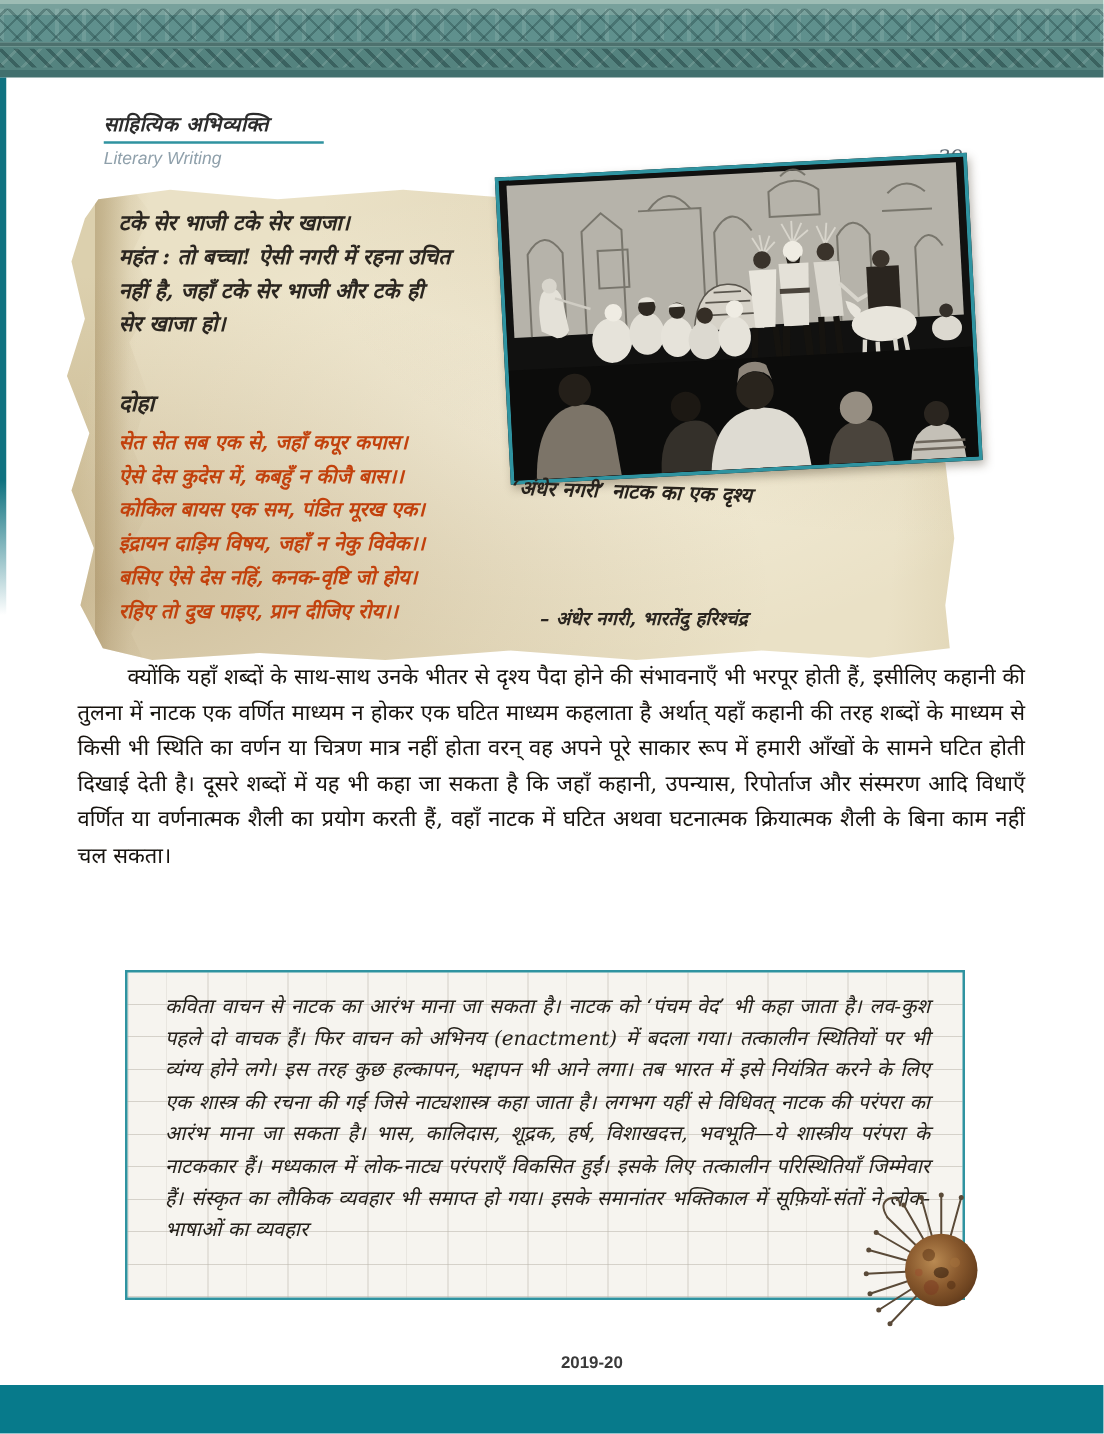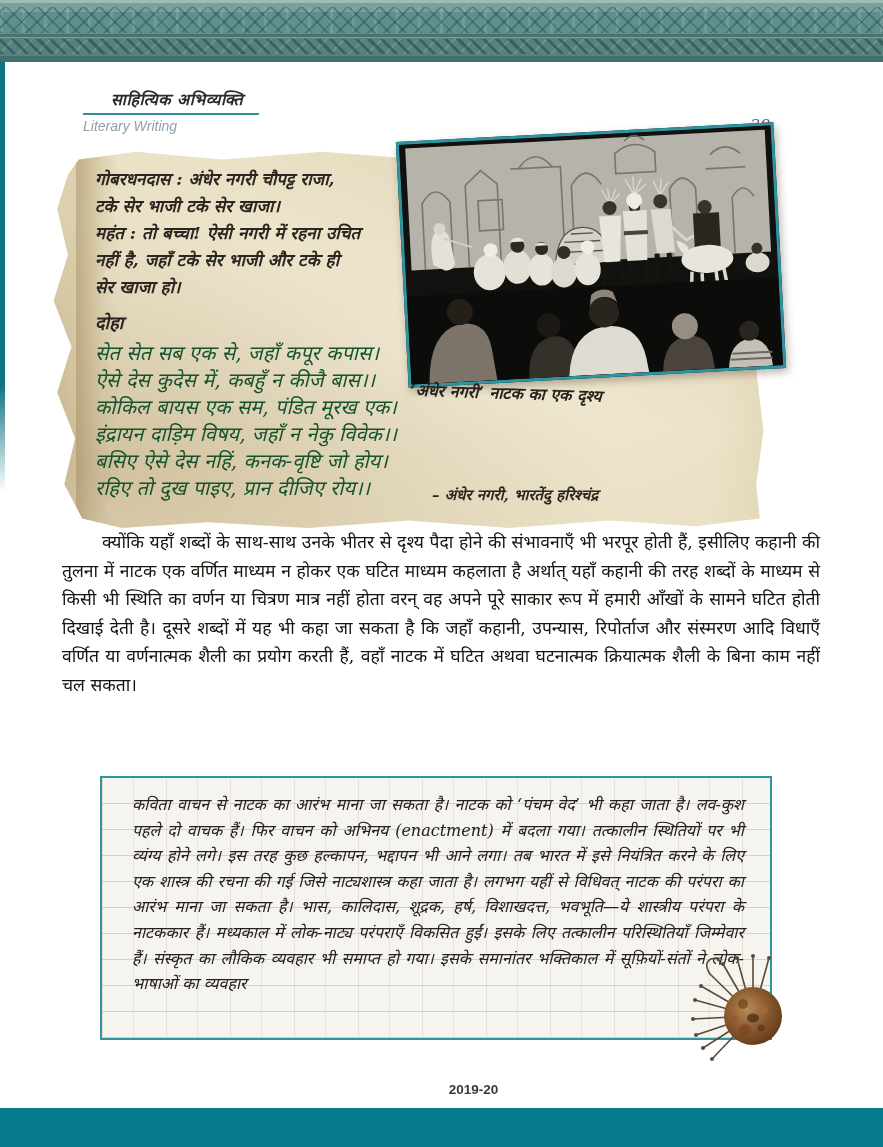--- a/index.html
+++ b/index.html
@@ -18,21 +18,21 @@
   .row1-divider{position:absolute;left:0;right:0;top:34px;height:3px;background:rgba(20,48,48,.42);}
   .top-band .row2{position:absolute;left:0;right:0;top:39px;height:15px;opacity:.85;
     background:
       repeating-linear-gradient(45deg, rgba(18,46,46,.45) 0 3px, transparent 3px 9px),
       repeating-linear-gradient(-45deg, rgba(230,242,238,.16) 0 2px, transparent 2px 13px);}
 
   .left-strip{position:absolute;left:0;top:62px;width:5px;height:430px;
     background:linear-gradient(180deg,#0f7280 0 75%, rgba(15,114,128,0));}
 
   
-  .hdr-hi{position:absolute;left:83px;top:88px;font-size:16px;font-style:italic;font-weight:600;color:#2c2c2c;letter-spacing:.5px;margin-left:28px;}
+  .hdr-hi{position:absolute;left:83px;top:88px;font-size:16px;font-style:italic;font-weight:600;color:#2c2c2c;letter-spacing:.5px;}
   .hdr-underline{position:absolute;left:83px;top:113px;width:176px;height:2px;background:#2f93a0;}
   .hdr-en{position:absolute;left:83px;top:118px;font-family:"Liberation Sans",sans-serif;font-style:italic;font-size:14px;color:#8fa0ab;}
   .pg-num{position:absolute;left:750px;top:100px;font-size:16px;font-style:italic;color:#5d6872;margin-top:16px;}
 
   
   .parchment{position:absolute;left:50px;top:148px;width:717px;height:382px;
     background:
       radial-gradient(ellipse at 6% 85%, rgba(150,118,66,.30), transparent 55%),
       radial-gradient(ellipse at 96% 10%, rgba(150,118,66,.18), transparent 50%),
       radial-gradient(ellipse at 55% 50%, rgba(255,252,240,.45), transparent 70%),
@@ -41,22 +41,22 @@
       99.5% 12%,98.5% 26%,99.5% 42%,98.5% 58%,99.5% 74%,98.5% 88%,99% 97%,
       90% 99%,78% 97.5%,64% 99.5%,50% 97.5%,36% 99.5%,22% 98%,10% 99.5%,
       4.5% 97%,2% 88%,3.5% 76%,1% 64%,3% 52%,0.5% 40%,2.5% 28%,1% 16%,2.5% 7%);}
   .parchment::before{content:"";position:absolute;left:26px;top:0;bottom:0;width:50px;
     background:linear-gradient(90deg, rgba(130,100,50,.30), rgba(130,100,50,.06) 55%, transparent);
     clip-path:polygon(0 0,55% 0,90% 6%,60% 14%,95% 24%,55% 33%,85% 44%,60% 55%,95% 66%,55% 76%,88% 86%,58% 94%,80% 100%,0 100%);}
 
   .excerpt{position:absolute;left:95px;top:166px;width:335px;font-size:17px;line-height:27px;
     font-style:italic;font-weight:600;color:#2b2620;}
   .doha-head{position:absolute;left:95px;top:310px;font-size:18px;font-weight:700;font-style:italic;color:#2b2620;}
-  .doha{position:absolute;left:95px;top:340px;width:345px;font-size:20px;line-height:27px;
-    font-style:italic;font-weight:400;color:#14532d;}
+  .doha{position:absolute;left:95px;top:340px;width:345px;font-size:16px;line-height:27px;
+    font-style:italic;font-weight:700;color:#c2410c;}
   .attrib{position:absolute;left:432px;top:484px;width:300px;font-size:15px;font-style:italic;font-weight:600;color:#2b2620;}
 
   
   .photo-frame{position:absolute;left:402px;top:132px;width:372px;height:240px;
     transform:rotate(-3deg);border:3px solid #2f93a0;background:#111;
     box-shadow:2px 4px 8px rgba(60,50,30,.35);}
   .photo-frame svg{display:block;width:100%;height:100%;}
   .photo-caption{position:absolute;left:410px;top:384px;width:340px;transform:rotate(1.8deg);
     font-size:16px;font-style:italic;font-weight:700;color:#27221c;}
 
@@ -97,21 +97,20 @@
   <div class="left-strip"></div>
 
   <div class="hdr-hi">साहित्यिक अभिव्यक्ति</div>
   <div class="hdr-underline"></div>
   <div class="hdr-en">Literary Writing</div>
   <div class="pg-num">39</div>
 
   <div class="parchment"></div>
 
   <div class="excerpt">
-    <div>गोबरधनदास : अंधेर नगरी चौपट्ट राजा,</div>
     <div>टके सेर भाजी टके सेर खाजा।</div>
     <div>महंत : तो बच्चा! ऐसी नगरी में रहना उचित</div>
     <div>नहीं है, जहाँ टके सेर भाजी और टके ही</div>
     <div>सेर खाजा हो।</div>
   </div>
 
   <div class="doha-head">दोहा</div>
 
   <div class="doha">
     <div>सेत सेत सब एक से, जहाँ कपूर कपास।</div>

